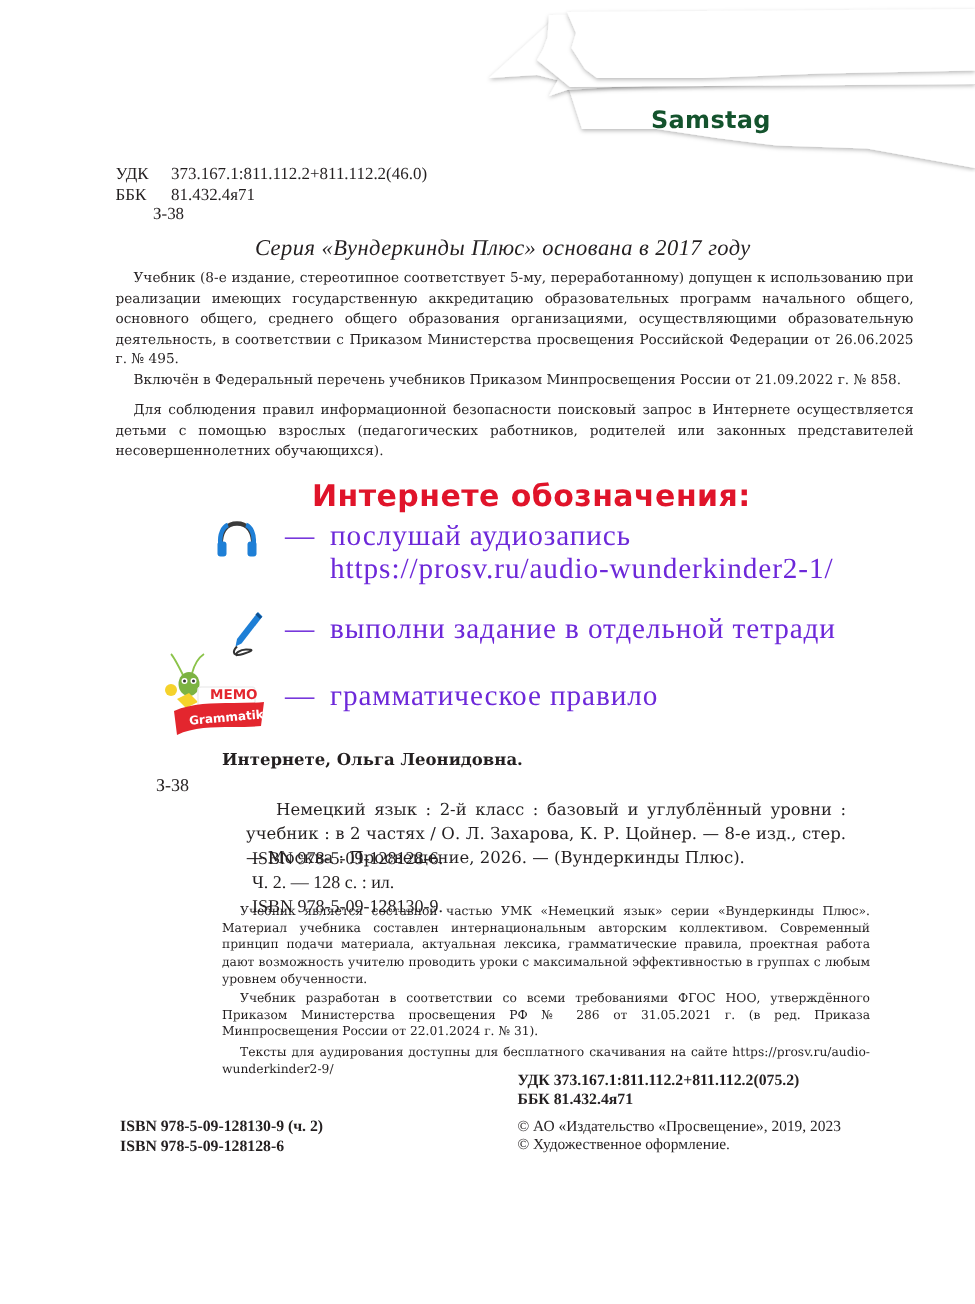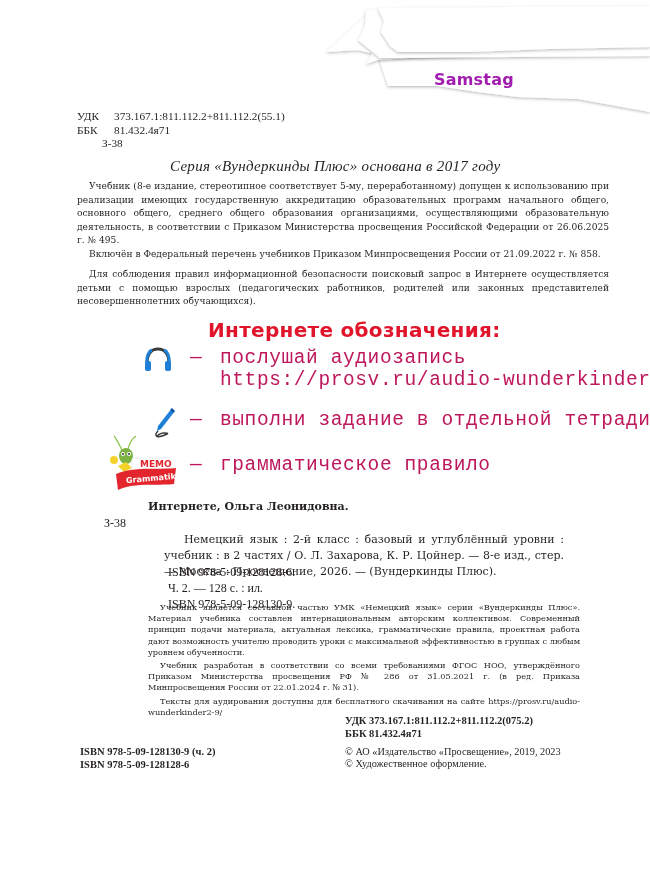--- a/index.html
+++ b/index.html
@@ -1,30 +1,30 @@
 <!DOCTYPE html>
 <html><head>
 <meta charset="utf-8">
 <style>
   html, body { margin:0; padding:0; background:#fff; }
   body { width:650px; height:869px; position:relative; overflow:hidden; font-family:"DejaVu Serif", serif; color:#231f20; }
   .abs { position:absolute; }
   .sans { font-family:"DejaVu Sans", sans-serif; }
-  .tag { position:absolute; left:434px; top:70px; font-family:"DejaVu Sans", sans-serif; font-weight:bold; font-size:16px; color:#a21caf; letter-spacing:0.2px; }
+  .tag { position:absolute; left:434px; top:70px; font-family:"DejaVu Sans", sans-serif; font-weight:bold; font-size:16px; color:#14532d; letter-spacing:0.2px; }
 
   .udk { left:77px; top:110px; font-size:11.3px; line-height:13.5px; font-family:"Liberation Serif", serif; }
   .udk .row { white-space:nowrap; }
   .udk .lbl { display:inline-block; width:37px; }
   .series { left:170px; top:158px; font-style:italic; font-size:15px; font-family:"Liberation Serif", serif; letter-spacing:0.3px; }
 
   .para { left:77px; width:532px; font-family:"DejaVu Serif", serif; font-size:9.1px; line-height:13.6px; text-align:justify; color:#231f20; }
   .para p { margin:0; text-indent:12px; }
 
   .legend-title { left:208px; top:318px; font-family:"DejaVu Sans", sans-serif; font-weight:bold; font-size:20px; color:#e0142a; letter-spacing:0.3px; }
-  .leg-text { font-family:Liberation Mono, monospace; font-size:19.5px; color:#be185d; letter-spacing:0.6px; line-height:22px; white-space:nowrap; }
+  .leg-text { font-family:Liberation Serif, serif; font-size:19.5px; color:#6d28d9; letter-spacing:0.6px; line-height:22px; white-space:nowrap; }
   .dash { display:inline-block; width:30px; }
 
   .author { left:148px; top:500px; font-family:"DejaVu Serif", serif; font-weight:bold; font-size:11px; }
   .biblio { left:148px; top:516px; width:432px; font-family:"DejaVu Serif", serif; font-size:11px; line-height:16px; text-align:justify; }
   .biblio p { margin:16px; }
   .code338 { left:104px; top:516px; font-family:"Liberation Serif", serif; font-size:12px; }
   .isbnlines { left:168px; top:564px; font-family:"Liberation Serif", serif; font-size:12px; line-height:16px; }
 
   .annot { left:148px; top:602px; width:432px; font-family:"DejaVu Serif", serif; font-size:8.2px; line-height:11.2px; text-align:justify; }
   .annot p { margin:0; text-indent:12px; }
@@ -46,21 +46,21 @@
     </defs>
     <path d="M8,52 L40,50 L60,55 L70,86 L120,86 L160,92 L200,97 L260,99 L332,112 L332,10 L52,12 Z" fill="#fff" filter="url(#sh)"></path>
     <path d="M48,64 L60,60 L90,58 L150,56 L220,53 L332,50 L332,14 L64,10 L57,28 L59,44 Z" fill="#fff" filter="url(#sh)"></path>
     <path d="M40,40 L62,58 L332,56 L332,8 L48,10 L47,25 L44,33 Z" fill="#fff" filter="url(#sh)"></path>
     <path d="M60,8 L66,22 L63,32 L72,46 L80,52 L150,52 L230,49 L332,47 L332,6 Z" fill="#fff" filter="url(#sh)"></path>
   </svg>
   <div class="tag">Samstag</div>
 </div>
 
 <div class="abs udk">
-  <div class="row"><span class="lbl">УДК</span><span>373.167.1:811.112.2+811.112.2(55.1)</span></div>
+  <div class="row"><span class="lbl">УДК</span><span>373.167.1:811.112.2+811.112.2(46.0)</span></div>
   <div class="row"><span class="lbl">ББК</span><span>81.432.4я71</span></div>
   <div class="row"><span class="lbl"></span><span style="margin-left:-12px">З-38</span></div>
 </div>
 
 <div class="abs series">Серия «Вундеркинды Плюс» основана в 2017 году</div>
 
 <div class="abs para" style="top:180px;">
   <p>Учебник (8-е издание, стереотипное соответствует 5-му, переработанному) допущен к использованию при реализации имеющих государственную аккредитацию образовательных программ начального общего, основного общего, среднего общего образования организациями, осуществляющими образовательную деятельность, в соответствии с Приказом Министерства просвещения Российской Федерации от 26.06.2025 г. № 495.</p>
   <p>Включён в Федеральный перечень учебников Приказом Минпросвещения России от 21.09.2022 г. № 858.</p>
 </div>

